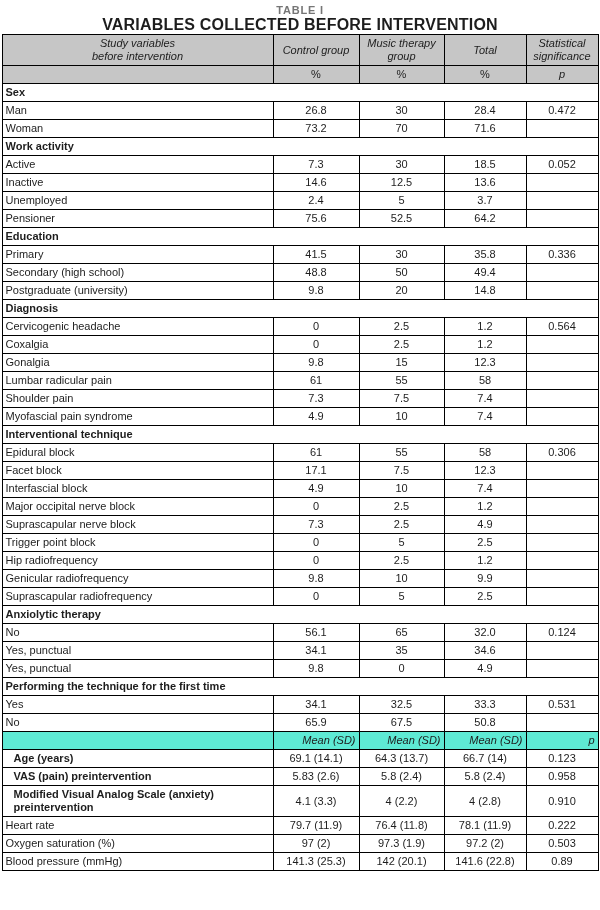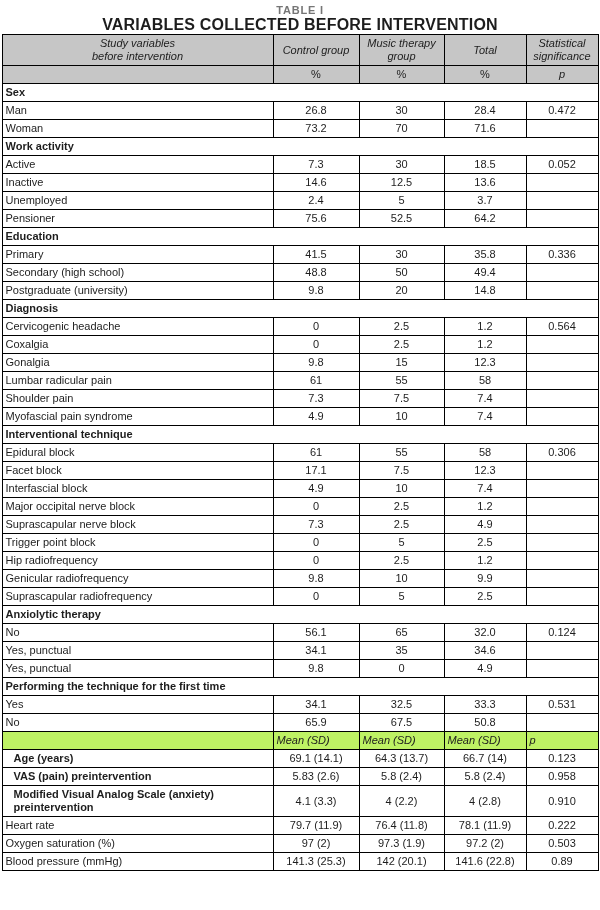--- a/index.html
+++ b/index.html
@@ -63,23 +63,23 @@
   td.label {
     text-align: left;
     padding-left: 10px;
   }
   td.label.bold {
     font-weight: bold;
     padding-left: 11px;
   }
   td.val { text-align: center; }
   tr.mean-hdr td {
-    background: #bef264;
+    background: #5eead4;
     font-style: italic;
-    text-align: left;
+    text-align: right;
   }
 </style>
 </head>
 <body>
 
 <div class="title-block">
   <div class="title-number">TABLE I</div>
   <div class="title-caption">VARIABLES COLLECTED BEFORE INTERVENTION</div>
 </div>
 

